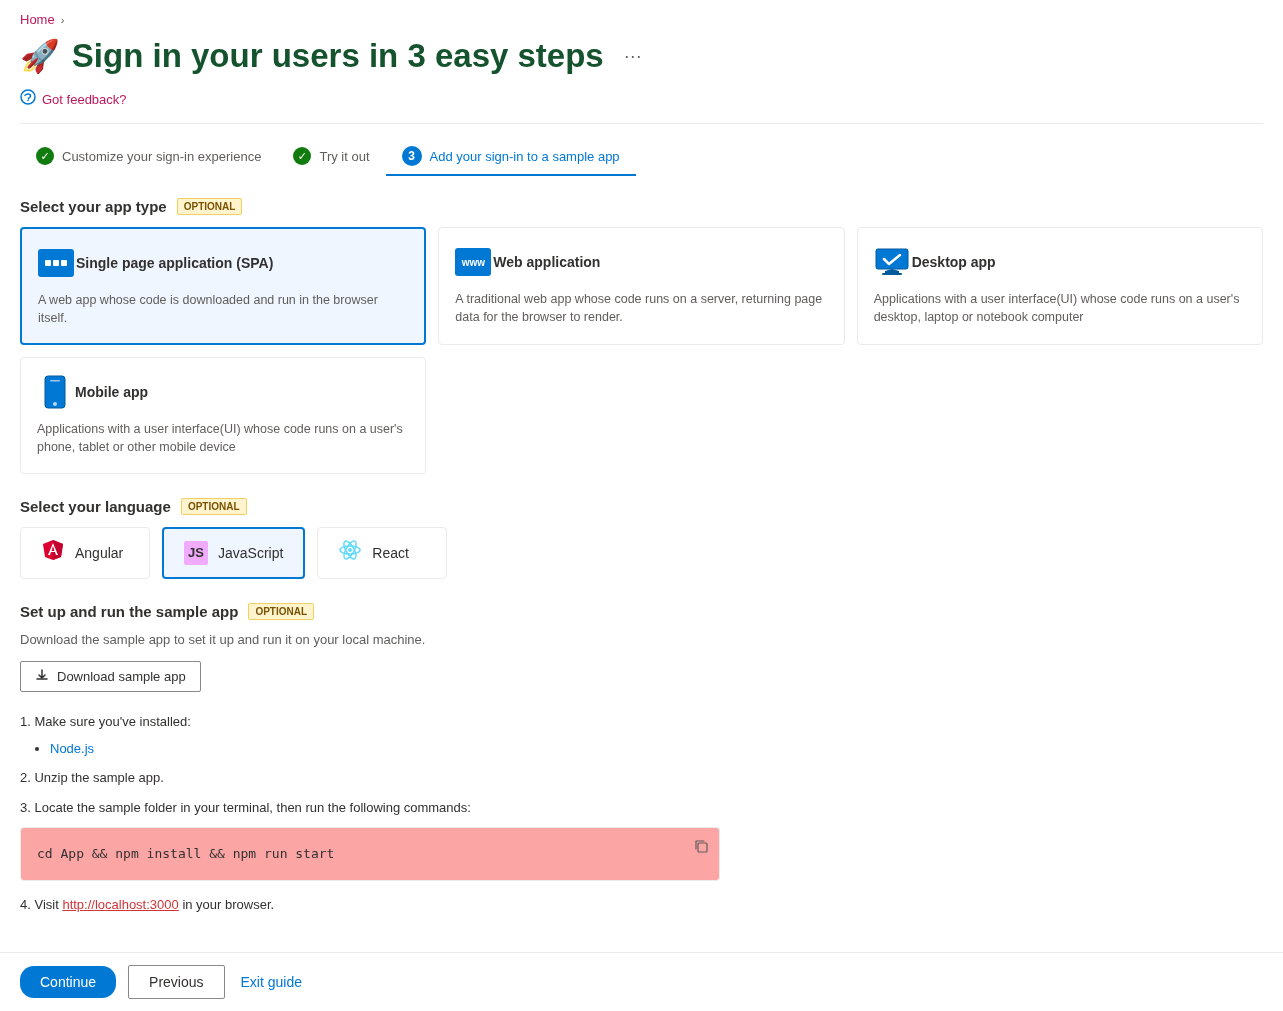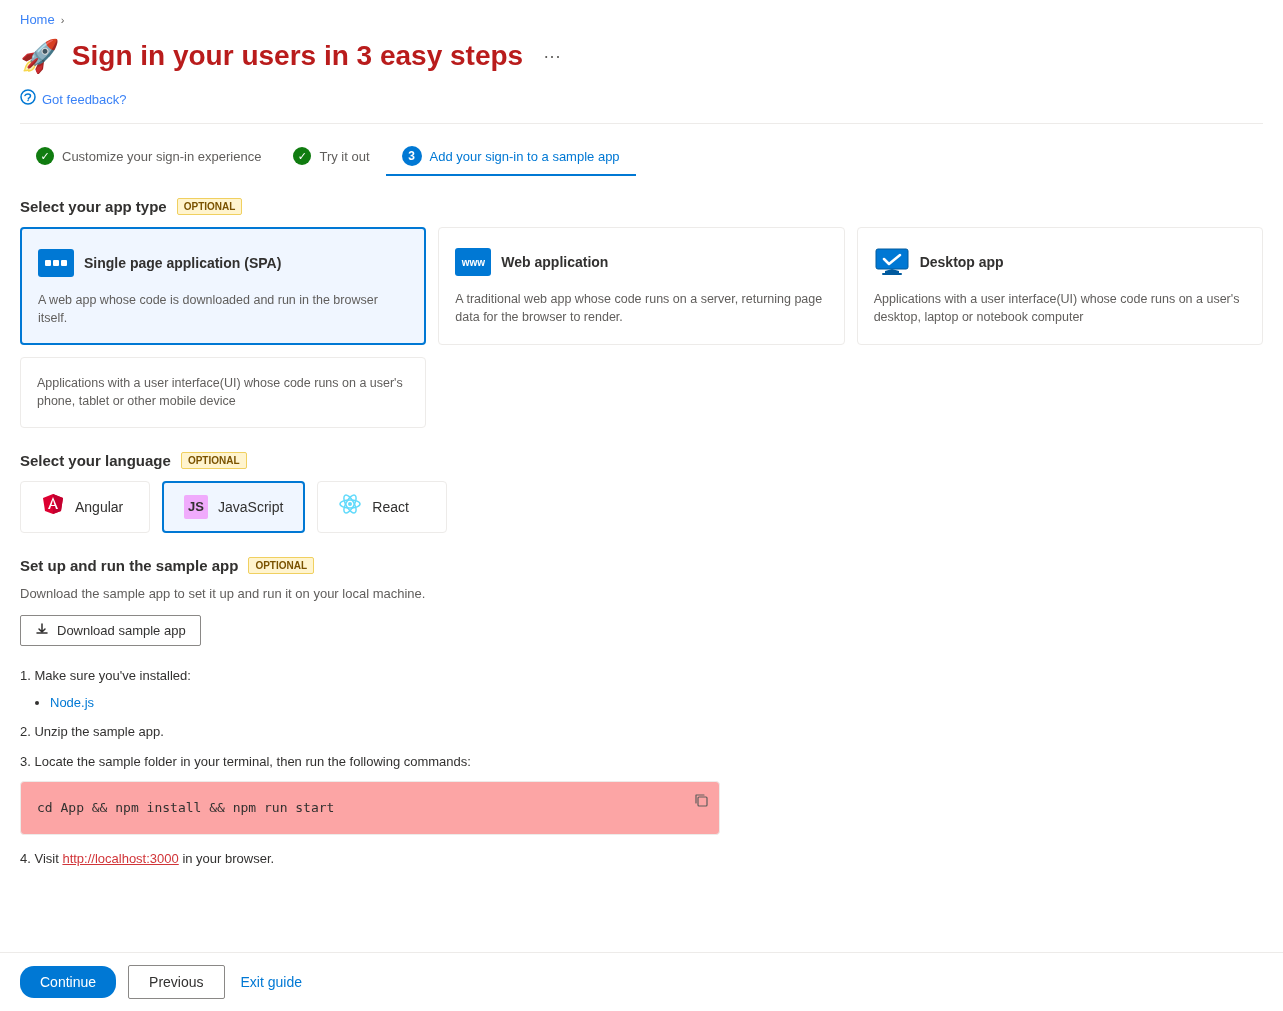--- a/index.html
+++ b/index.html
@@ -34,23 +34,23 @@
     .page-title-row {
       display: flex;
       align-items: center;
       gap: 12px;
       margin-bottom: 14px;
     }
     .page-title-emoji {
       font-size: 32px;
     }
     .page-title-text {
-      font-size: 28px;
+      font-size: 33px;
       font-weight: 600;
-      color: #b91c1c;
+      color: #14532d;
     }
     .more-options-btn {
       background: none;
       border: none;
       cursor: pointer;
       font-size: 18px;
       color: #605e5c;
       padding: 4px 8px;
       border-radius: 4px;
     }
@@ -61,21 +61,21 @@
       align-items: center;
       gap: 6px;
       margin-bottom: 14px;
       padding-bottom: 14px;
       border-bottom: 1px solid #edebe9;
     }
     .feedback-icon {
       font-size: 16px;
     }
     .feedback-link {
-      color: #3b82f6;
+      color: #be185d;
       text-decoration: none;
       font-size: 13px;
     }
 
     
     .steps-bar {
       display: flex;
       align-items: center;
       gap: 0;
       margin-bottom: 22px;
@@ -163,21 +163,21 @@
       background: #fff;
       transition: border-color 0.15s;
     }
     .app-card.selected {
       border: 2px solid #0078d4;
       background: #f0f6ff;
     }
     .card-header {
       display: flex;
       align-items: center;
-      gap: 10px;
+      gap: 2px;
       margin-bottom: 10px;
     }
     .card-icon {
       width: 36px;
       height: 36px;
       display: flex;
       align-items: center;
       justify-content: center;
     }
     .card-title {
@@ -466,20 +466,31 @@
           </svg>
         </div>
         <span class="card-title">Desktop app</span>
       </div>
       <p class="card-desc">Applications with a user interface(UI) whose code runs on a user's desktop, laptop or notebook computer</p>
     </div>
   </div>
 
   <div class="cards-grid-bottom">
     <div class="app-card">
+      <div class="card-header">
+        <div class="card-icon">
+          <svg width="24" height="36" viewBox="0 0 24 36">
+            <rect x="2" y="2" width="20" height="32" rx="3" fill="#0078d4"></rect>
+            <rect x="2" y="2" width="20" height="32" rx="3" fill="none" stroke="#005a9e" stroke-width="1"></rect>
+            <circle cx="12" cy="30" r="2" fill="white" opacity="0.7"></circle>
+            <rect x="7" y="6" width="10" height="1.5" rx="0.75" fill="white" opacity="0.6"></rect>
+          </svg>
+        </div>
+        <span class="card-title">Mobile app</span>
+      </div>
       <p class="card-desc">Applications with a user interface(UI) whose code runs on a user's phone, tablet or other mobile device</p>
     </div>
 
     <div style="border:none;background:none;"></div>
     <div style="border:none;background:none;"></div>
   </div>
 
   <div class="section-heading">
     <span class="section-title">Select your language</span>
     <span class="optional-badge">OPTIONAL</span>

